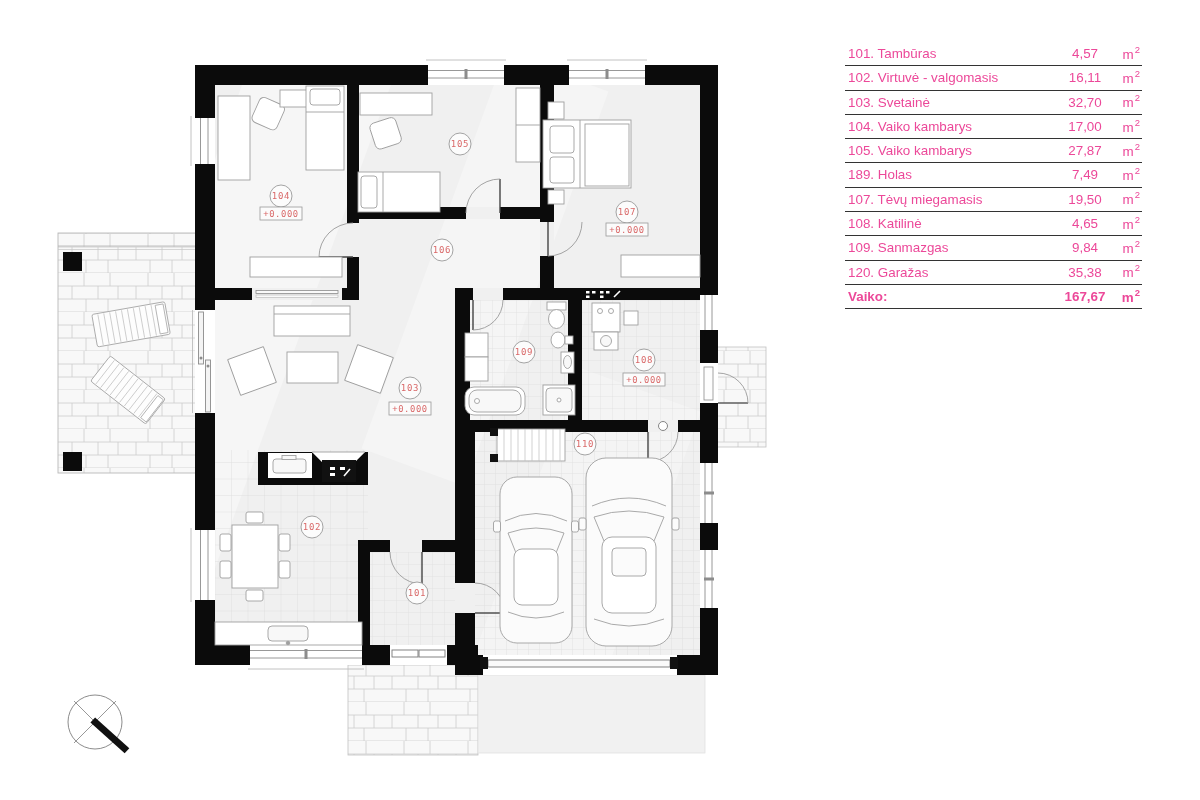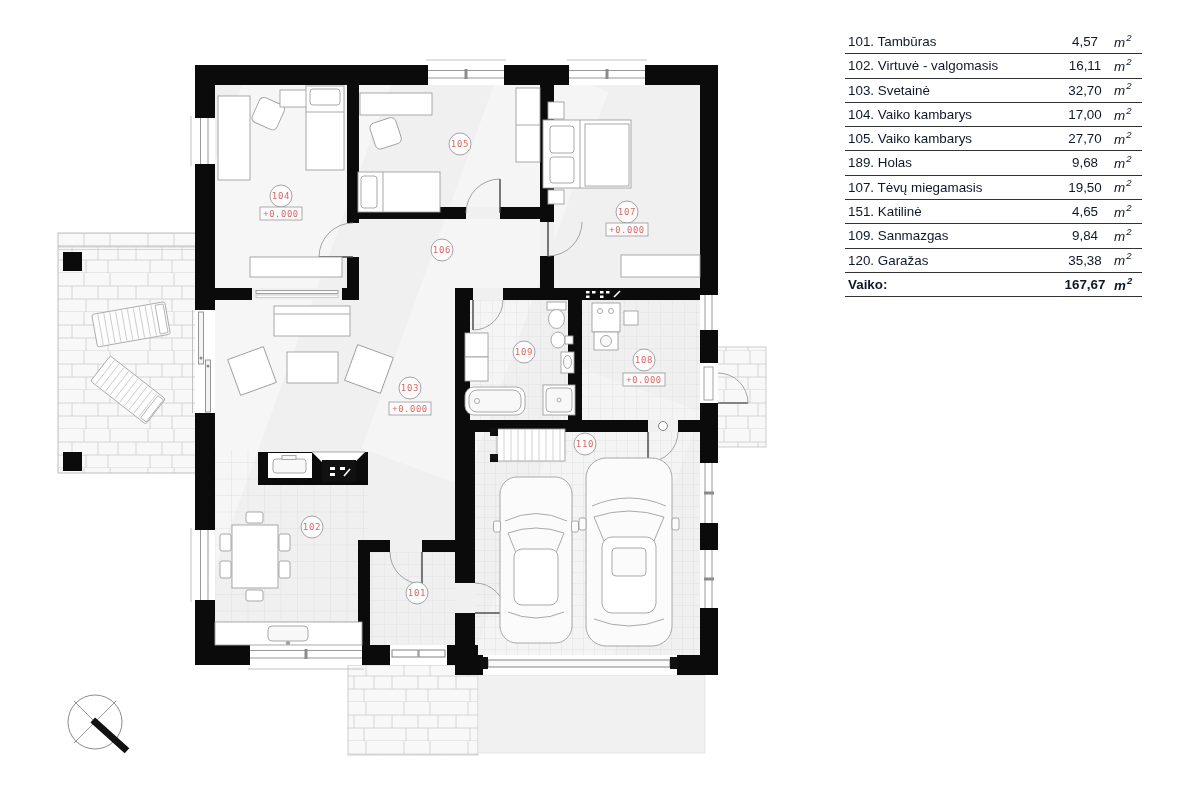--- a/index.html
+++ b/index.html
@@ -1,25 +1,25 @@
 <!DOCTYPE html>
 <html><head>
 <meta charset="utf-8">
 <style>
   html,body{margin:0;padding:0;background:#fff;}
   .stage{position:relative;width:1200px;height:800px;background:#fff;overflow:hidden;
          font-family:"Liberation Sans",sans-serif;}
   .plan-svg{position:absolute;left:0;top:0;}
-  .legend{position:absolute;left:845px;top:30px;width:297px;color:#0f172a;
+  .legend{position:absolute;left:845px;top:42px;width:297px;color:#ec4899;
           font-size:13.4px;line-height:1;}
   .lrow{display:flex;align-items:center;height:24.3px;border-bottom:1.2px solid #333;
         padding:0 2px 0 3px;box-sizing:border-box;}
   .lrow .lbl{flex:1;white-space:nowrap;}
   .lrow .num{width:52px;text-align:center;}
-  .lrow .unit{width:26px;padding-left:3px;font-style:italic;}
+  .lrow .unit{width:26px;text-align:right;padding-left:3px;}
   .lrow sup{font-size:9.5px;position:relative;top:-1px;margin-left:1px;}
   .lrow.total{font-weight:bold;}
   svg text.rnum{font-family:"DejaVu Sans Mono",monospace;font-size:9px;letter-spacing:0.8px;}
   svg text.rlev{font-family:"DejaVu Sans Mono",monospace;font-size:8.8px;letter-spacing:0.6px;}
 </style>
 </head>
 <body>
 
 <div class="stage">
 
@@ -455,35 +455,35 @@
     <span class="num">32,70</span>
     <span class="unit"><span>m</span><sup>2</sup></span>
   </div>
   <div class="lrow">
     <span class="lbl">104. Vaiko kambarys</span>
     <span class="num">17,00</span>
     <span class="unit"><span>m</span><sup>2</sup></span>
   </div>
   <div class="lrow">
     <span class="lbl">105. Vaiko kambarys</span>
-    <span class="num">27,70</span>
+    <span class="num">27,87</span>
     <span class="unit"><span>m</span><sup>2</sup></span>
   </div>
   <div class="lrow">
     <span class="lbl">189. Holas</span>
-    <span class="num">9,68</span>
+    <span class="num">7,49</span>
     <span class="unit"><span>m</span><sup>2</sup></span>
   </div>
   <div class="lrow">
     <span class="lbl">107. Tėvų miegamasis</span>
     <span class="num">19,50</span>
     <span class="unit"><span>m</span><sup>2</sup></span>
   </div>
   <div class="lrow">
-    <span class="lbl">151. Katilinė</span>
+    <span class="lbl">108. Katilinė</span>
     <span class="num">4,65</span>
     <span class="unit"><span>m</span><sup>2</sup></span>
   </div>
   <div class="lrow">
     <span class="lbl">109. Sanmazgas</span>
     <span class="num">9,84</span>
     <span class="unit"><span>m</span><sup>2</sup></span>
   </div>
   <div class="lrow">
     <span class="lbl">120. Garažas</span>

